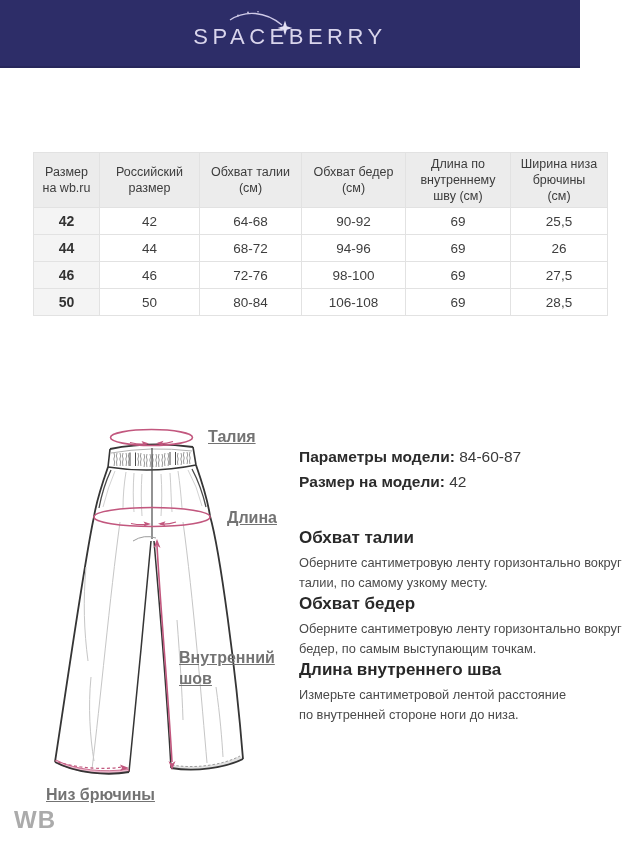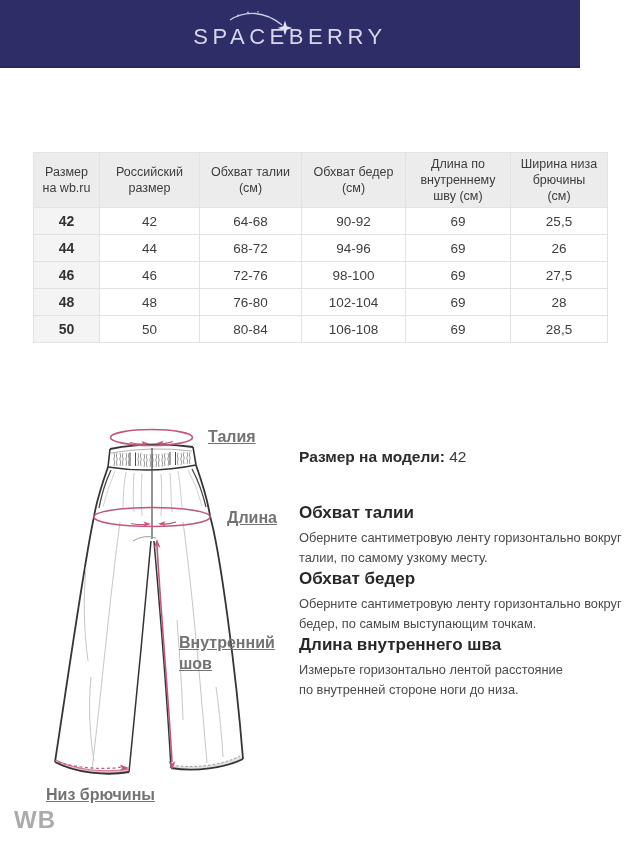--- a/index.html
+++ b/index.html
@@ -45,21 +45,21 @@
   .size-table td.first{
     background:#f4f4f4;font-weight:700;font-size:14px;color:#333;
   }
   
   .figure{position:absolute;left:30px;top:415px;width:270px;height:400px}
   .fig-label{
     position:absolute;font-size:16px;font-weight:700;color:#737373;line-height:21px;text-decoration:underline;
   }
   .lbl-waist{left:178px;top:11px}
   .lbl-hips{left:197px;top:92px}
-  .lbl-inseam{left:149px;top:217px;width:112px}
+  .lbl-inseam{left:149px;top:232px;width:112px}
   .lbl-hem{left:16px;top:369px}
   
   .ol{stroke:#353535;fill:none}
   .md{stroke:#4a4a4a;fill:none}
   .lt{stroke:#c6c6c6;fill:none}
   .fnt{stroke:#9d9d9d;fill:none}
   .crk{stroke:#6e6e6e;fill:none}
   .pk{stroke:var(--accent-pink,#c2577e);fill:none}
   .pkf{fill:var(--accent-pink,#c2577e);stroke:none}
   
@@ -141,28 +141,20 @@
       </tr>
       <tr>
         <td class="first">46</td>
         <td>46</td>
         <td>72-76</td>
         <td>98-100</td>
         <td>69</td>
         <td>27,5</td>
       </tr>
       <tr>
-        <td class="first">48</td>
-        <td>48</td>
-        <td>76-80</td>
-        <td>102-104</td>
-        <td>69</td>
-        <td>28</td>
-      </tr>
-      <tr>
         <td class="first">50</td>
         <td>50</td>
         <td>80-84</td>
         <td>106-108</td>
         <td>69</td>
         <td>28,5</td>
       </tr>
     </tbody>
   </table>
 
@@ -219,39 +211,43 @@
     </svg>
     <div class="fig-label lbl-waist">Талия</div>
     <div class="fig-label lbl-hips">Длина</div>
     <div class="fig-label lbl-inseam">Внутренний шов</div>
     <div class="fig-label lbl-hem">Низ брючины</div>
   </div>
 
   <div class="info">
     <div class="model-info">
       <div class="model-line">
+        <span class="ml">Параметры модели:</span>
+        <span class="mv">84-60-87</span>
+      </div>
+      <div class="model-line">
         <span class="ml">Размер на модели:</span>
         <span class="mv">42</span>
       </div>
     </div>
 
     <section class="section">
       <h3>Обхват талии</h3>
       <div class="dline">Оберните сантиметровую ленту горизонтально вокруг</div>
       <div class="dline">талии, по самому узкому месту.</div>
     </section>
 
     <section class="section">
       <h3>Обхват бедер</h3>
       <div class="dline">Оберните сантиметровую ленту горизонтально вокруг</div>
       <div class="dline">бедер, по самым выступающим точкам.</div>
     </section>
 
     <section class="section">
       <h3>Длина внутреннего шва</h3>
-      <div class="dline">Измерьте горизонтально лентой расстояние</div>
+      <div class="dline">Измерьте сантиметровой лентой расстояние</div>
       <div class="dline">по внутренней стороне ноги до низа.</div>
     </section>
   </div>
 
   <div class="watermark">WB</div>
 
 </div>
 
 </body></html>

